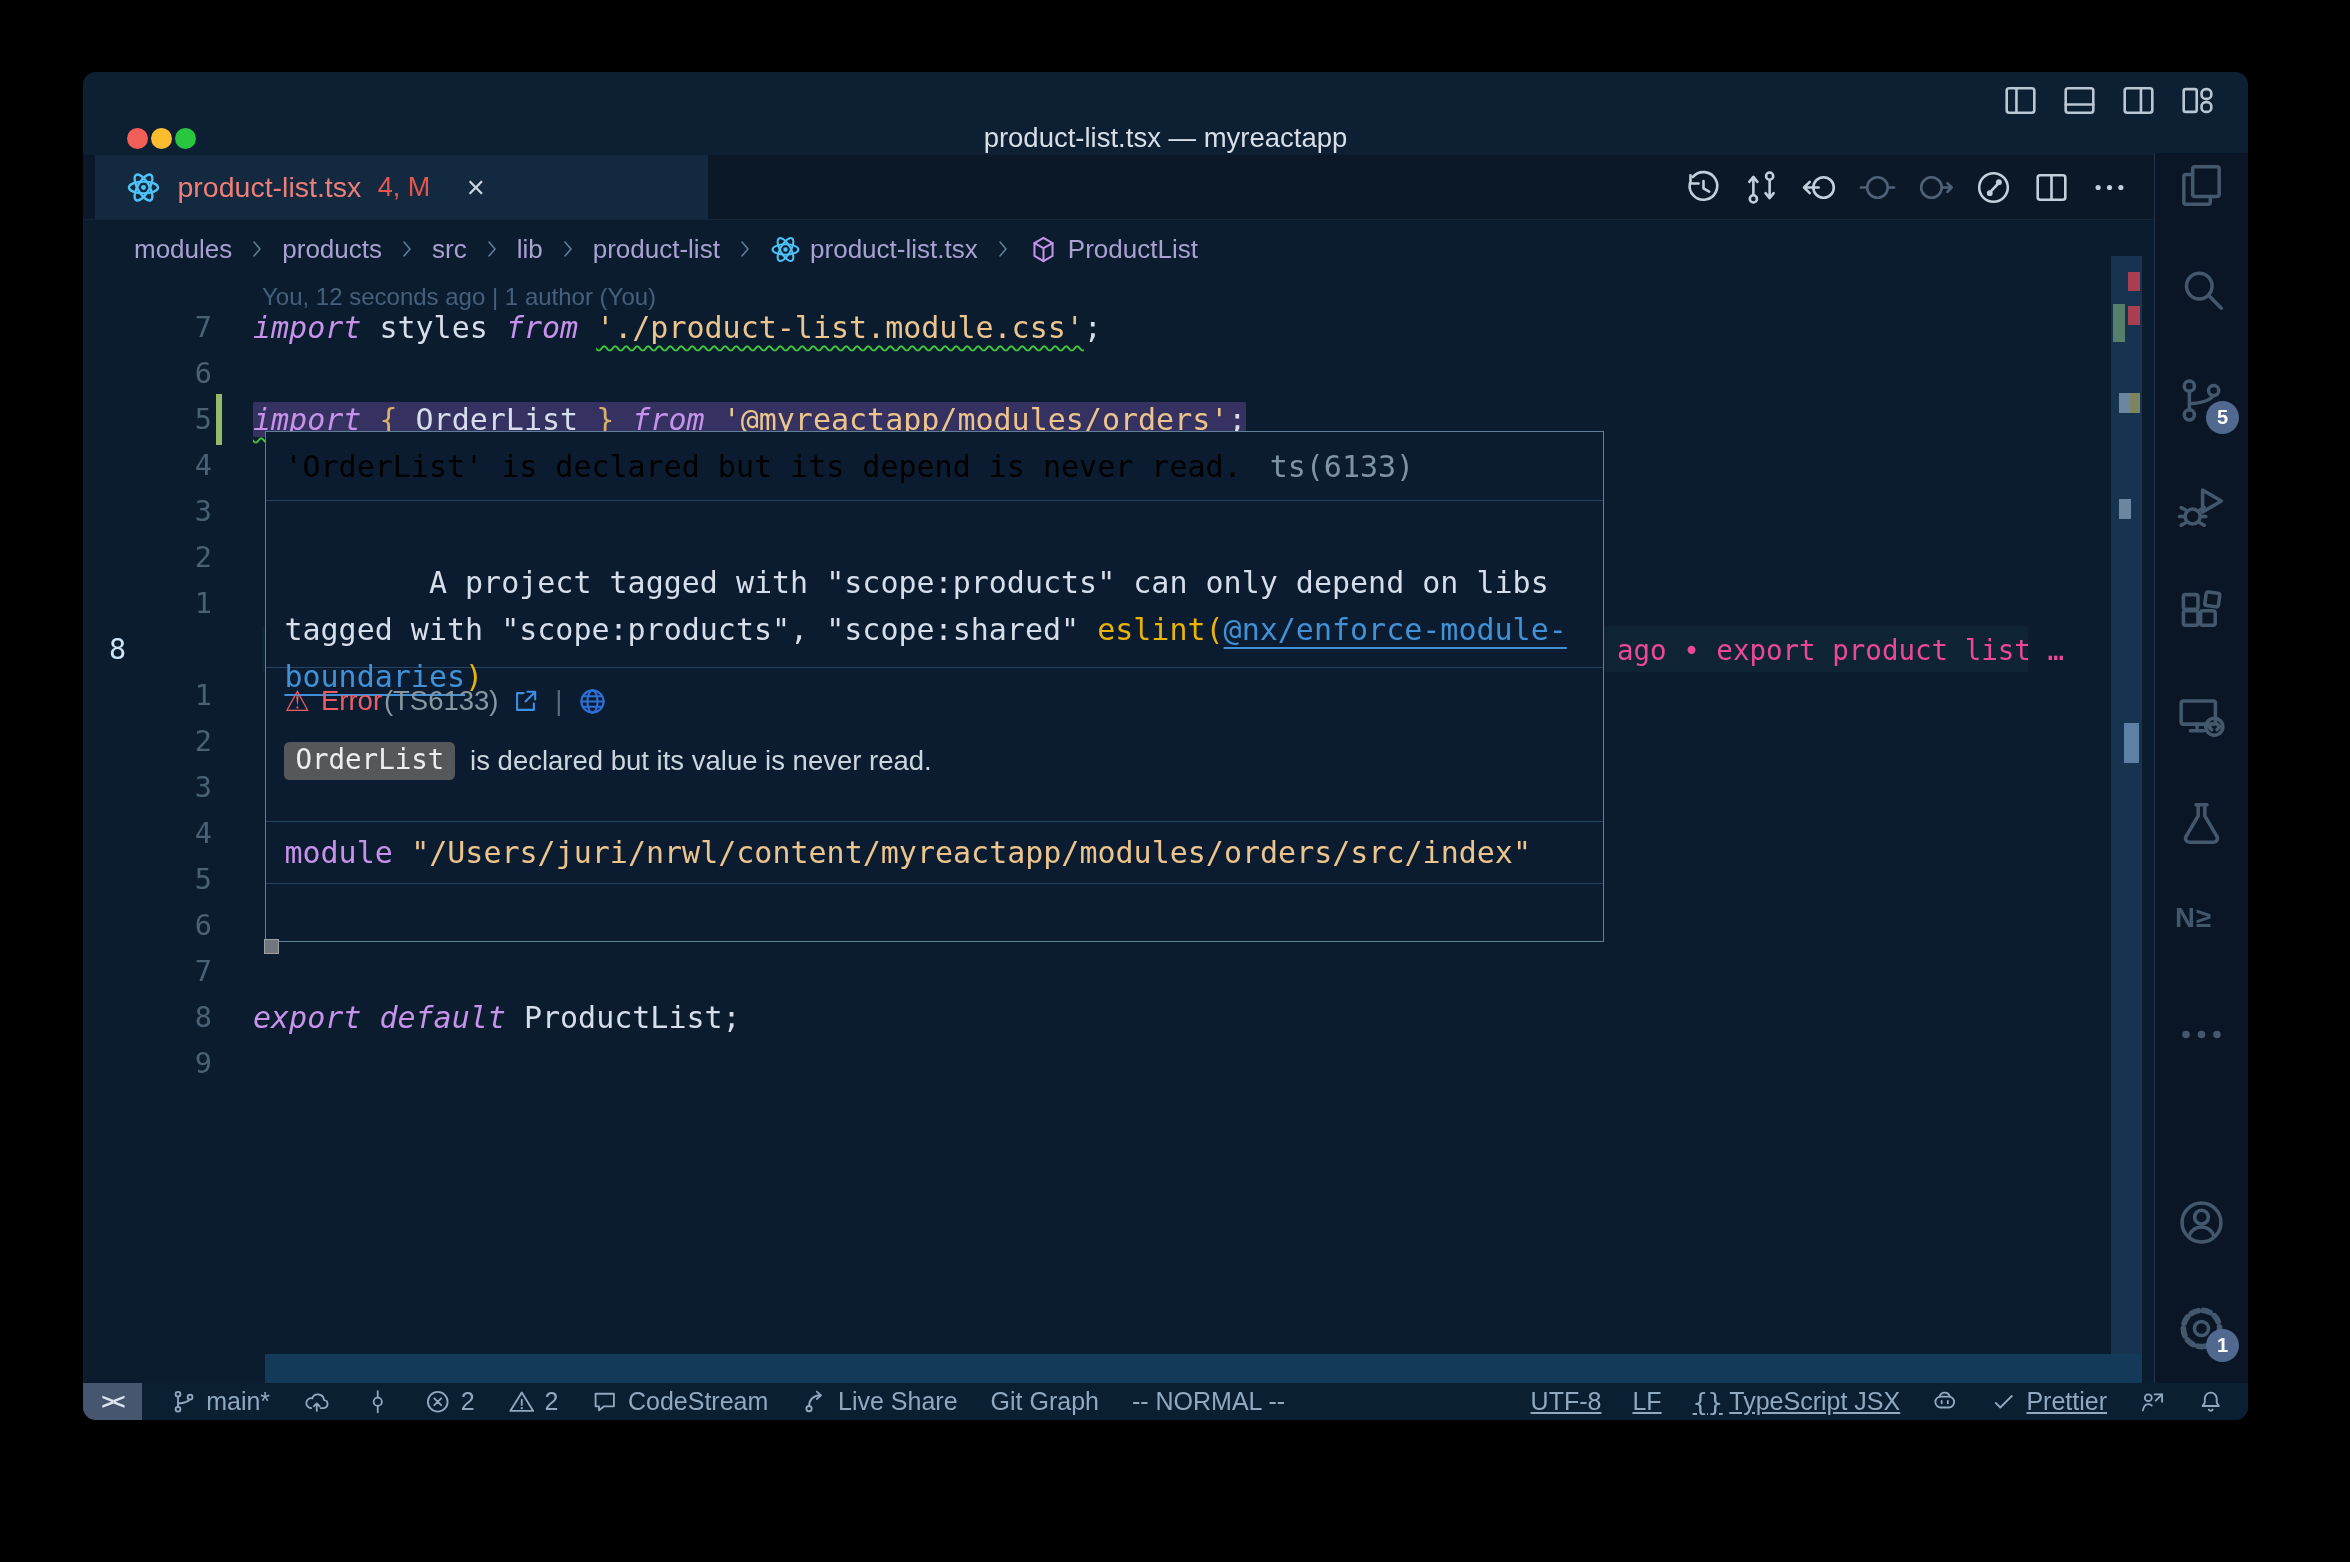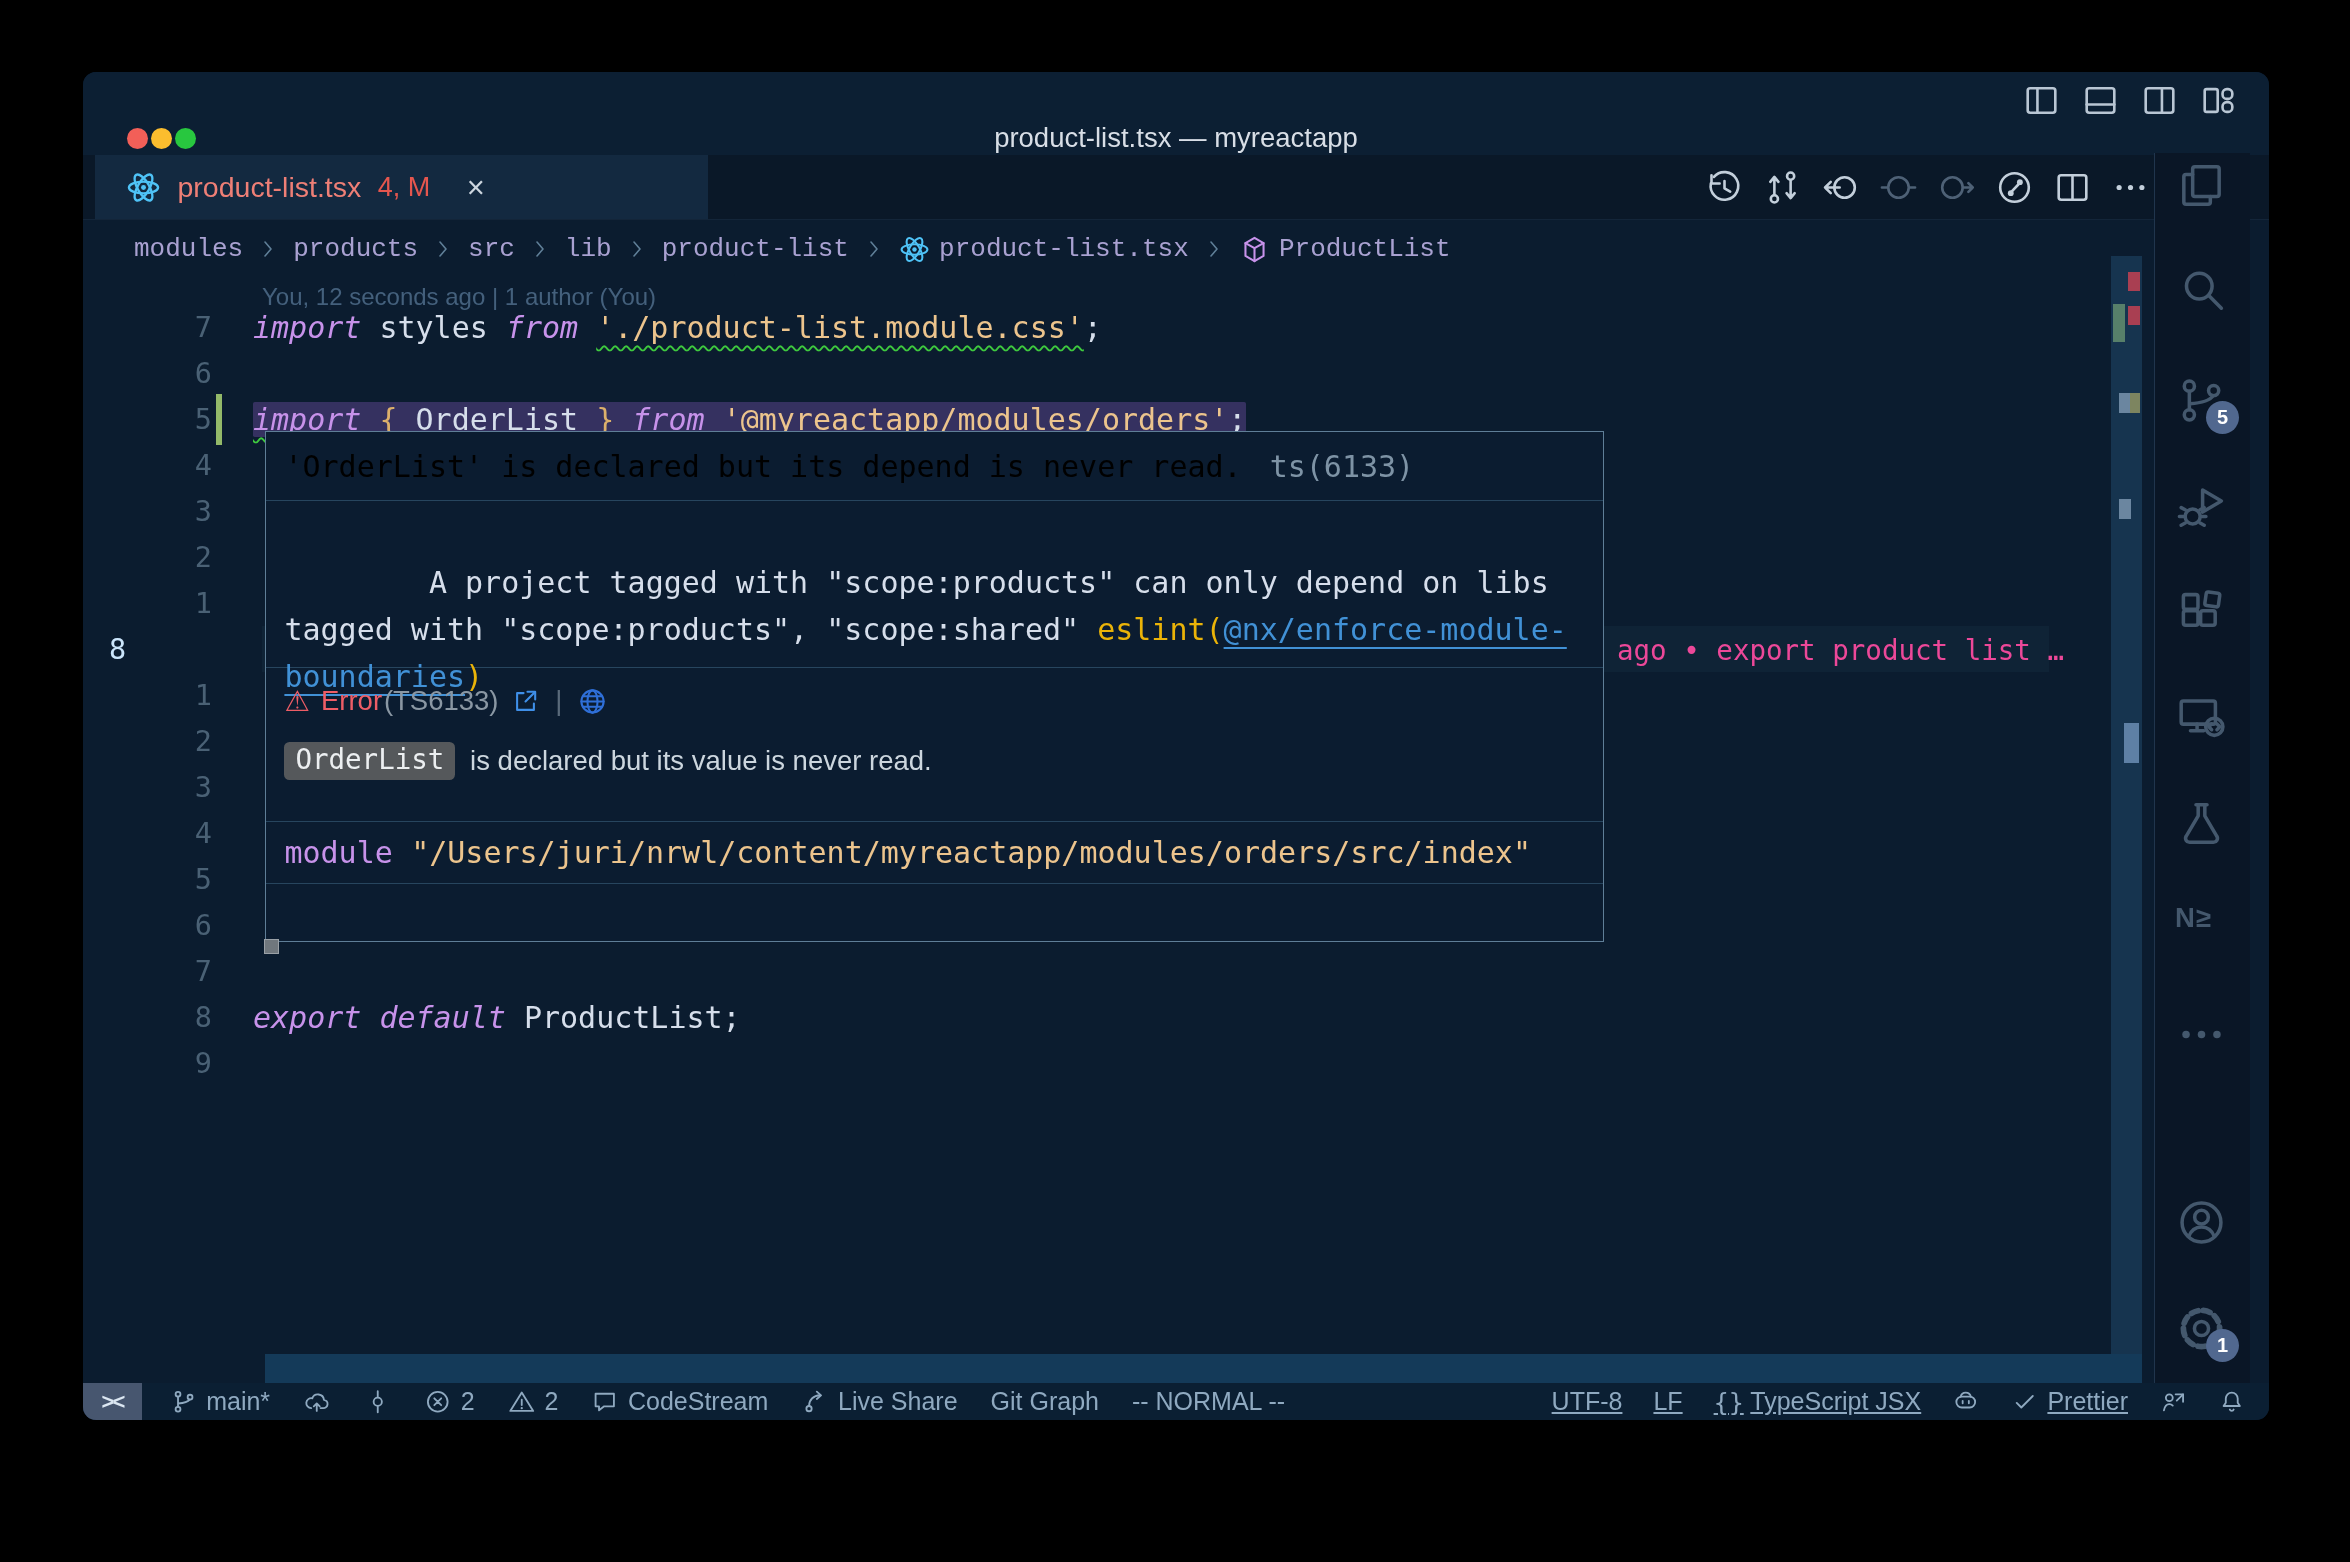--- a/index.html
+++ b/index.html
@@ -3,21 +3,21 @@
 <meta charset="utf-8">
 <style>
   html,body{margin:0;padding:0;background:#000;}
   body{width:2351px;height:1563px;position:relative;overflow:hidden;
        font-family:"Liberation Sans",sans-serif;-webkit-font-smoothing:antialiased;}
   .mono{font-family:"DejaVu Sans Mono",monospace;}
 
   
   #window{position:absolute;left:83px;top:72px;width:2165px;height:1348px;
           background:#0b1c2f;border-radius:13px;overflow:hidden;
-          box-shadow:0 16.5px 55px rgba(0,0,0,.7);padding-left:21px;}
+          box-shadow:0 16.5px 55px rgba(0,0,0,.7);}
 
   
   #titlebar{position:absolute;left:0;top:0;width:100%;height:83px;background:#0c1f33;}
   .tl{position:absolute;top:56px;width:21px;height:21px;border-radius:50%;}
   #title-text{position:absolute;left:0;right:0;top:50px;text-align:center;
               font-size:27.5px;color:#d8dee6;}
   .tb-icons{position:absolute;top:9.2px;display:flex;gap:20px;}
   .tb-ic{width:39px;height:39px;color:#b9c6d4;}
   .ic svg,.tb-ic svg{width:100%;height:100%;display:block;}
 
@@ -28,21 +28,21 @@
        display:flex;align-items:center;padding:0 0 0 31px;box-sizing:border-box;gap:16.5px;}
   #tab-label{font-size:28.5px;color:#ee7f76;}
   #tab-badge{font-size:27px;color:#e5564e;}
   #tab-close{margin-left:20px;font-size:31px;color:#cdd6df;line-height:1;}
   #editor-toolbar{position:absolute;top:0;height:64px;display:flex;align-items:center;right:119px;gap:19px;}
   .et-ic{width:39px;height:39px;color:#c3cfdb;}
   .et-ic.dim{color:#4e6176;}
 
   
   #breadcrumbs{position:absolute;left:0;top:147px;width:100%;height:60px;
-               display:flex;align-items:center;padding-left:51px;gap:13px;font-size:26px;color:#a9a1d1;font-family:Liberation Mono, monospace;}
+               display:flex;align-items:center;padding-left:51px;gap:13px;font-size:26px;color:#a9a1d1;}
   .crumb{display:flex;align-items:center;gap:9.2px;}
   .crumb .ci{width:31px;height:31px;}
   .crumb-sep{width:24px;height:24px;color:#5f7e97;}
 
   
   #editor{position:absolute;left:0;top:207px;width:100%;height:1075px;background:#0b1c2f;}
   #blame-line{position:absolute;left:179px;top:3.7px;font-size:24px;color:#44607c;}
   #code-area{position:absolute;left:0;top:25px;width:100%;}
   .crow{position:relative;display:flex;height:46px;align-items:center;white-space:pre;}
   .gut{width:129px;flex:0 0 129px;text-align:right;font-size:28.5px;color:#4a6175;

